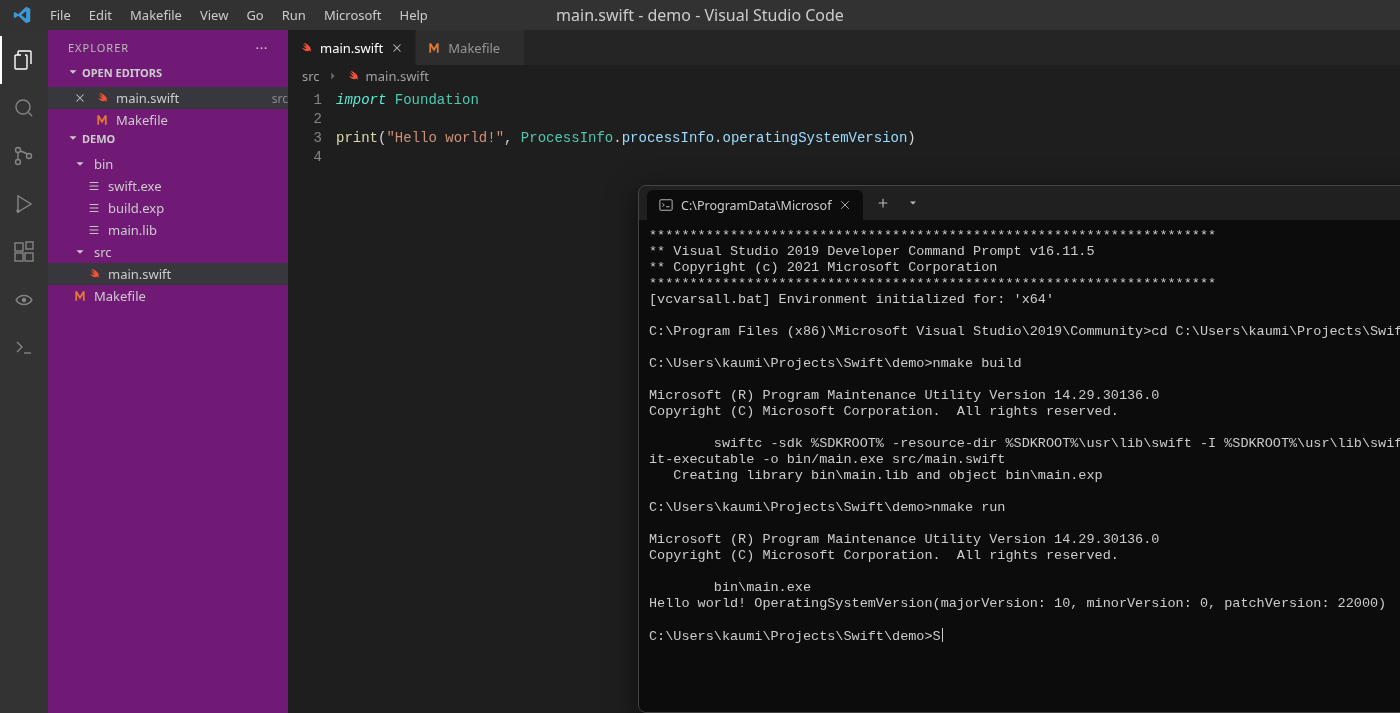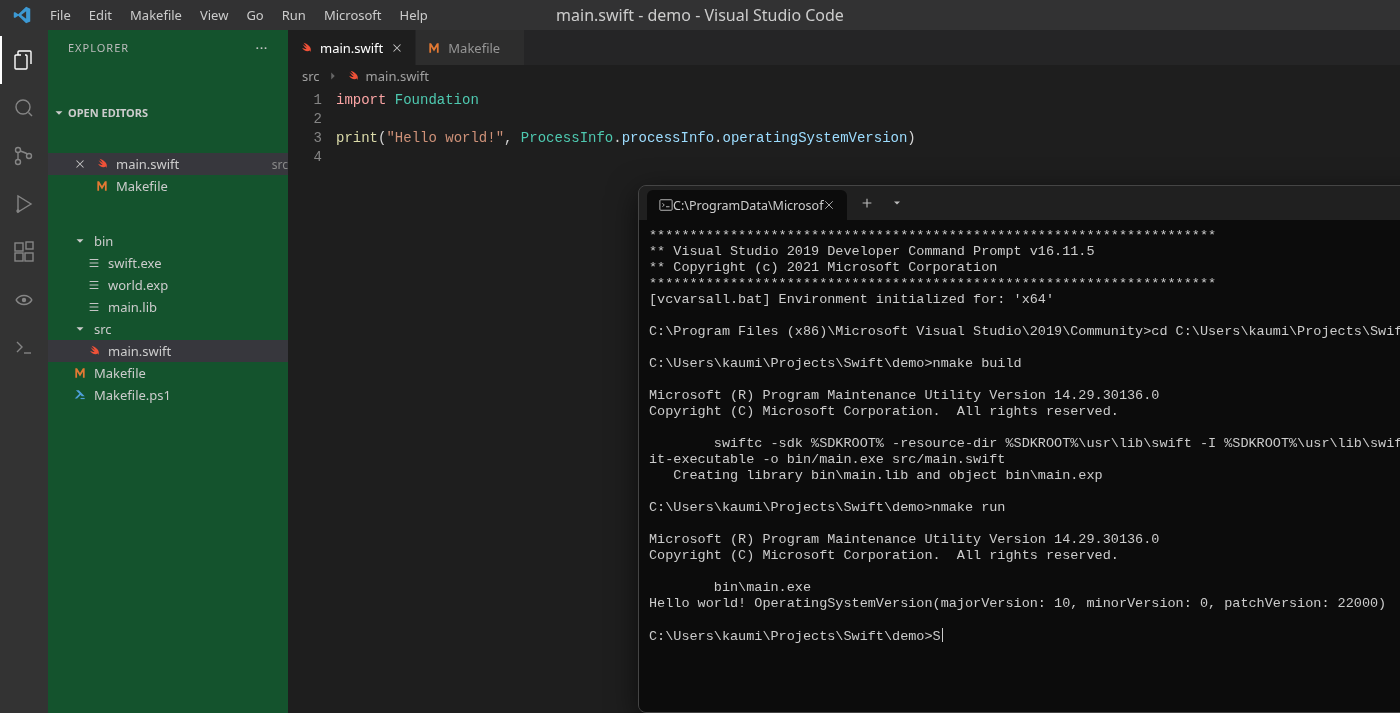--- a/index.html
+++ b/index.html
@@ -49,28 +49,28 @@
   color: #858585; cursor: pointer; position: relative;
 }
 .activitybar .ab-item.active {
   color: #ffffff;
 }
 .activitybar .ab-item.active::before {
   content: ""; position: absolute; left: 0; top: 0; bottom: 0;
   width: 2px; background: #ffffff;
 }
 .sidebar {
-  width: 240px; background: #14532d; display: flex; flex-direction: column; gap: 33px;
+  width: 240px; background: #701a75; display: flex; flex-direction: column;
 }
 .sidebar-header {
   height: 35px; display: flex; align-items: center; justify-content: space-between;
   padding: 0 16px 0 20px; color: #bbbbbb; font-size: 11px; letter-spacing: 1px;
 }
 .section-head {
-  height: 22px; display: flex; align-items: flex-end; padding-left: 2px;
+  height: 22px; display: flex; align-items: flex-start; padding-left: 16px;
   font-size: 11px; font-weight: 700; color: #cccccc; cursor: pointer;
 }
 .section-head .chev { margin: 0 2px 0 2px; display:inline-flex; }
 .tree { }
 .tree .row {
   height: 22px; display: flex; align-items: center; padding-left: 0;
   color: #cccccc; cursor: pointer; gap: 6px;
 }
 .tree .row.selected { background: #37373d; }
 .tree .row.active-open { background: #37373d; }
@@ -104,38 +104,38 @@
 .code-block {
   position: relative; display: flex; font-family: Consolas, "Courier New", monospace;
   font-size: 14px; padding-top: 4px;
 }
 .gutter {
   width: 48px; text-align: right; color: #858585; padding-right: 14px;
   user-select: none;
 }
 .gutter div, .code div { height: 19px; line-height: 19px; }
 .code { color: #d4d4d4; white-space: pre; }
-.tok-kw { color: #fca5a5; }
+.tok-kw { color: #5eead4; font-style: italic; }
 .tok-type { color: #4ec9b0; }
 .tok-fn { color: #dcdcaa; }
 .tok-str { color: #ce9178; }
 .tok-id { color: #9cdcfe; }
 .punct { color:#d4d4d4; }
 
 .terminal-window {
   position: absolute; left: 350px; top: 155px; width: 980px; height: 528px;
   background: #2b2b2b; border: 1px solid #454545; border-radius: 8px;
   box-shadow: 0 8px 30px rgba(0,0,0,0.6);
   display: flex; flex-direction: column; overflow:hidden;
 }
 .term-tabbar {
   height: 34px; background: #202020; display:flex; align-items:stretch;
 }
 .term-tab {
-  display:flex; align-items:center; padding: 0 12px;
+  display:flex; align-items:center; gap:8px; padding: 0 12px;
   background:#0c0c0c; color: #cccccc; font-size:12.5px;
   border-top-left-radius:6px; border-top-right-radius:6px;
   margin: 4px 0 0 8px; height:30px;
 }
 .term-tab .close { color:#aaa; cursor:pointer; }
 .term-add {
   display:flex; align-items:center; justify-content:center;
   width: 32px; color:#bbb; cursor:pointer; margin-left:4px;
 }
 .term-dd {
@@ -268,20 +268,28 @@
           <span class="close"></span>
           <span class="ico">
             <svg width="14" height="14" viewBox="0 0 24 24">
               <path fill="#e37933" d="M4 20V4h3l5 8 5-8h3v16h-3V10l-5 8-5-8v10H4Z"></path>
             </svg>
           </span>
           <span class="label">Makefile</span>
         </div>
       </div>
 
+    <div class="section-head">
+      <span class="chev">
+        <svg width="14" height="14" viewBox="0 0 16 16">
+            <path fill="currentColor" d="m4 6 4 4 4-4"></path>
+          </svg>
+      </span>
+      <span>DEMO</span>
+    </div>
     <div class="tree" id="file-tree">
         <div class="row">
           <span class="indent" style="width:18px"></span>
           <span class="chev">
             <svg width="14" height="14" viewBox="0 0 16 16">
               <path fill="currentColor" d="m4 6 4 4 4-4"></path>
             </svg>
           </span>
           <span class="label">bin</span>
         </div>
@@ -294,21 +302,21 @@
           </span>
           <span class="label">swift.exe</span>
         </div>
         <div class="row">
           <span class="indent" style="width:32px"></span>
           <span class="ico">
             <svg class="file-generic" viewBox="0 0 16 16">
               <path stroke="#c5c5c5" stroke-width="1.2" d="M3 4h10M3 8h10M3 12h10"></path>
             </svg>
           </span>
-          <span class="label">world.exp</span>
+          <span class="label">build.exp</span>
         </div>
         <div class="row">
           <span class="indent" style="width:32px"></span>
           <span class="ico">
             <svg class="file-generic" viewBox="0 0 16 16">
               <path stroke="#c5c5c5" stroke-width="1.2" d="M3 4h10M3 8h10M3 12h10"></path>
             </svg>
           </span>
           <span class="label">main.lib</span>
         </div>
@@ -331,30 +339,20 @@
           <span class="label">main.swift</span>
         </div>
         <div class="row">
           <span class="indent" style="width:18px"></span>
           <span class="ico">
             <svg width="14" height="14" viewBox="0 0 24 24">
               <path fill="#e37933" d="M4 20V4h3l5 8 5-8h3v16h-3V10l-5 8-5-8v10H4Z"></path>
             </svg>
           </span>
           <span class="label">Makefile</span>
-        </div>
-        <div class="row">
-          <span class="indent" style="width:18px"></span>
-          <span class="ico">
-            <svg width="14" height="14" viewBox="0 0 24 24">
-              <path fill="#4e9fd8" d="m5 4 6 6-8 8h4l6-6 2 2h5L10 4H5Z"></path>
-              <rect x="13" y="17" width="7" height="2" fill="#4e9fd8"></rect>
-            </svg>
-          </span>
-          <span class="label">Makefile.ps1</span>
         </div>
       </div>
   </div>
 
   <div class="editor-area">
     <div class="tabs" id="tabs">
         <div class="tab active">
           <span class="ico">
             <svg class="swift-icon" viewBox="0 0 24 24">
               <path fill="#f05138" d="M20 16.5c.8-2.5-.3-5.6-2.7-8C14.3 5.5 10.6 3.5 8 3c2 2.5 4.3 5.5 5.8 7.6-2-1-5.4-3.3-7.8-5.3 1.6 3 4.7 6.5 7 8.4-2 .5-5.2-.6-7.7-2 1.8 3.5 5.6 6 9.2 6 1.7 0 3-.6 3.8-1.3.6.7 1.4 2 1.4 2s.8-1 0.3-1.9Z"></path>

